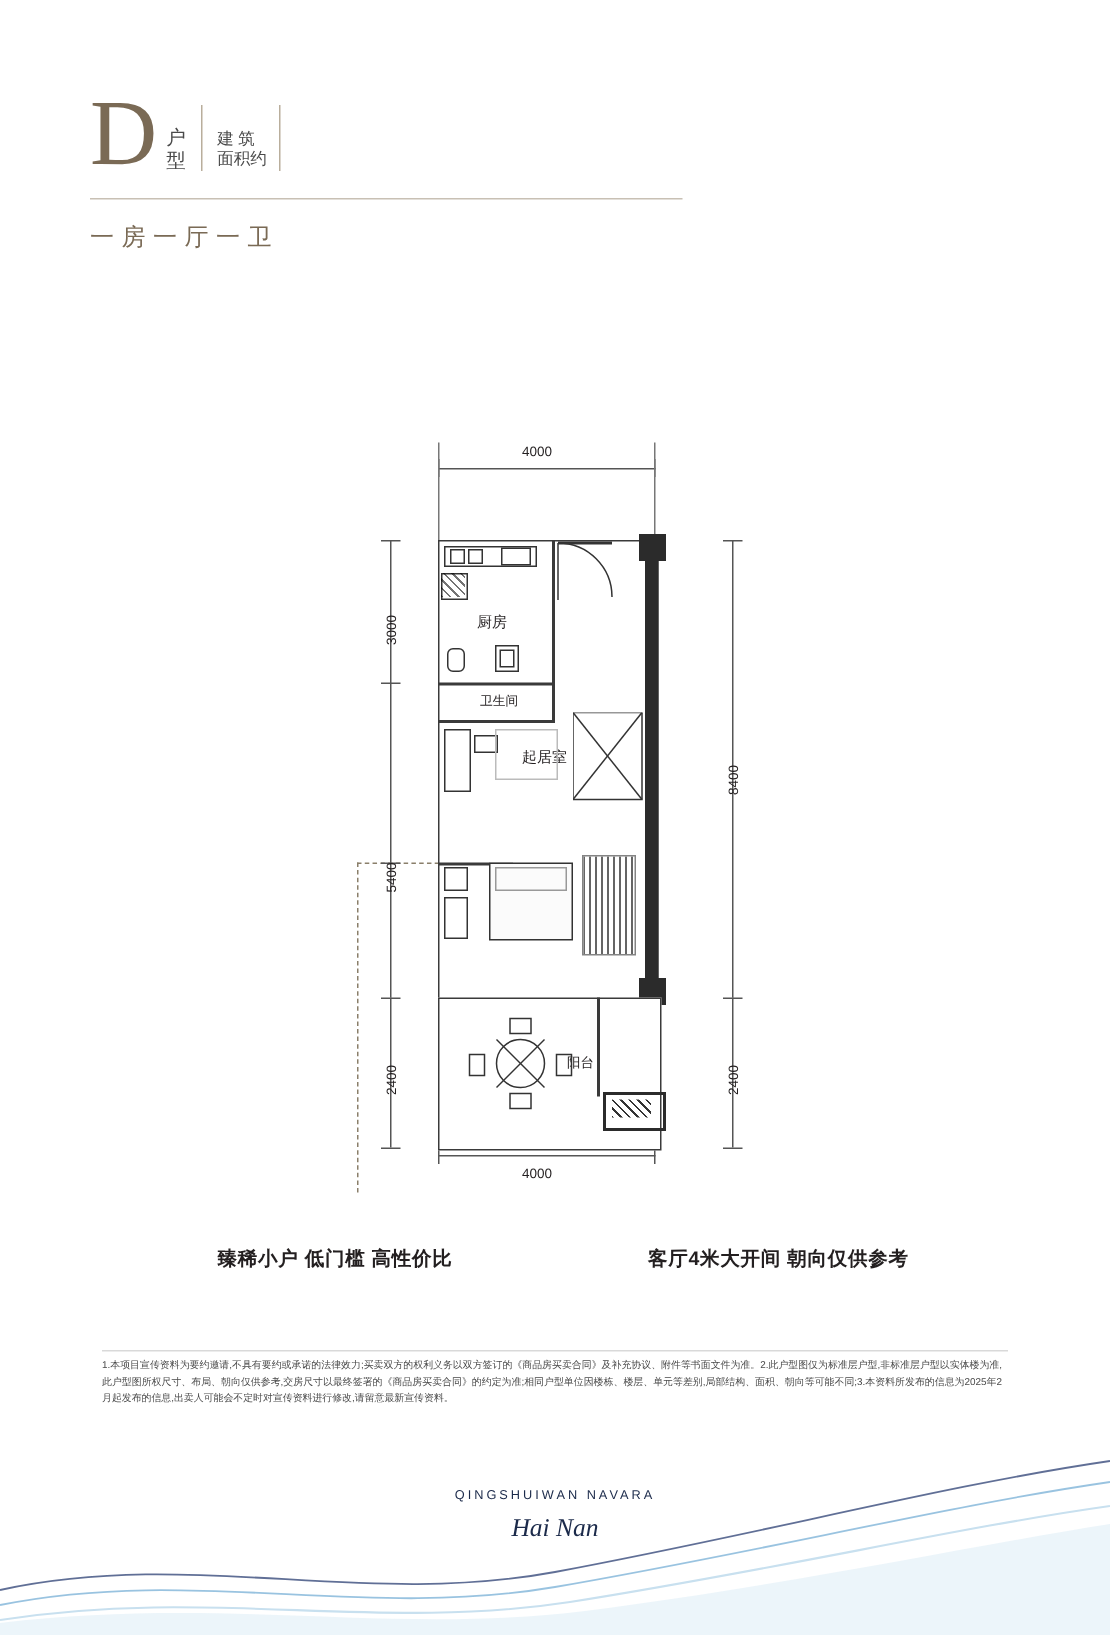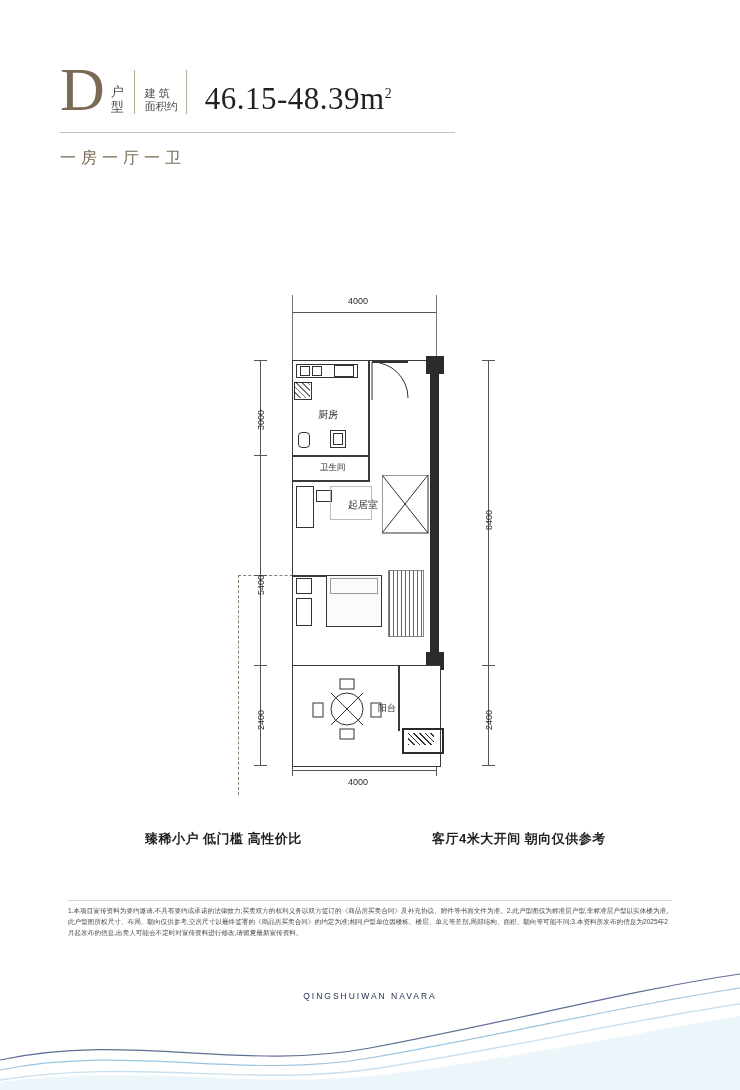--- a/index.html
+++ b/index.html
@@ -120,21 +120,20 @@
       <div class="two-char">
         <span>户</span>
         <span>型</span>
       </div>
       <div class="divline"></div>
       <div class="area-label">
         <span>建 筑</span>
         <span>面积约</span>
       </div>
       <div class="divline" style="margin-left:8px;"></div>
-      <div class="area-val"><span>46.15-48.39m</span><sup>2</sup></div>
     </div>
   </div>
   <div class="hdr-rule"></div>
   <div class="subtitle">一房一厅一卫</div>
 
 
   <div class="plan">
 
     <div class="dashed-v" style="left:8px;top:285px;height:220px;"></div>
     <div class="dashed-h" style="left:8px;top:285px;width:60px;"></div>
@@ -248,15 +247,16 @@
 
   <svg class="swoosh" viewBox="0 0 740 130" preserveAspectRatio="none">
     <path d="M0 96 C 120 70, 230 108, 360 86 C 500 62, 620 30, 740 16 L740 130 L0 130 Z" fill="#ffffff" stroke="none"></path>
     <path d="M0 100 C 130 72, 240 112, 370 88 C 510 62, 630 30, 740 14" stroke="#2b3f73" stroke-width="1.2" fill="none" opacity=".75"></path>
     <path d="M0 110 C 130 84, 240 120, 370 98 C 510 74, 630 44, 740 28" stroke="#7fb4d8" stroke-width="1.2" fill="none" opacity=".8"></path>
     <path d="M0 120 C 140 98, 250 128, 380 108 C 520 86, 640 58, 740 44" stroke="#c8e0ef" stroke-width="1.4" fill="none"></path>
     <path d="M0 122 C 150 104, 260 130, 390 114 C 530 96, 650 70, 740 56 L740 130 L0 130 Z" fill="#eaf4fa" opacity=".9"></path>
   </svg>
   <div class="brand">
     <div class="brand-sub">QINGSHUIWAN NAVARA</div>
+    <div class="brand-hn">Hai Nan</div>
   </div>
 
 </div>
 
 </body></html>

